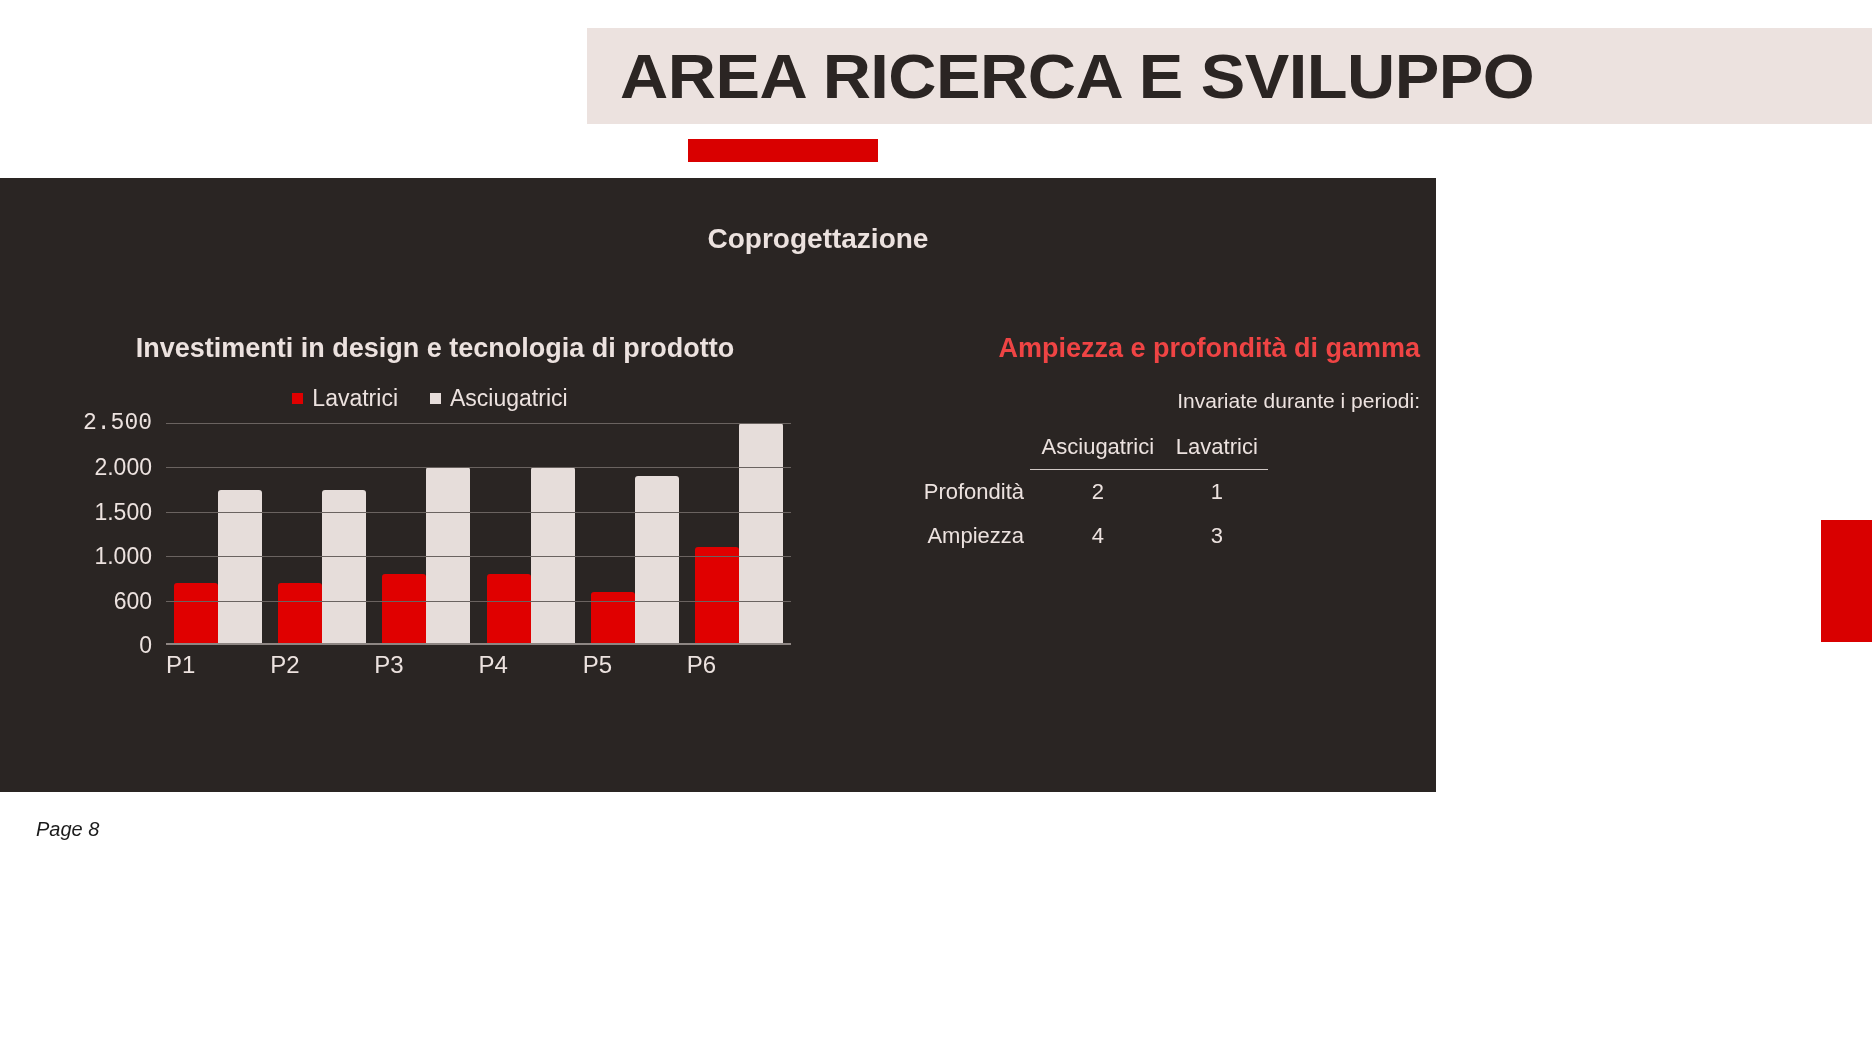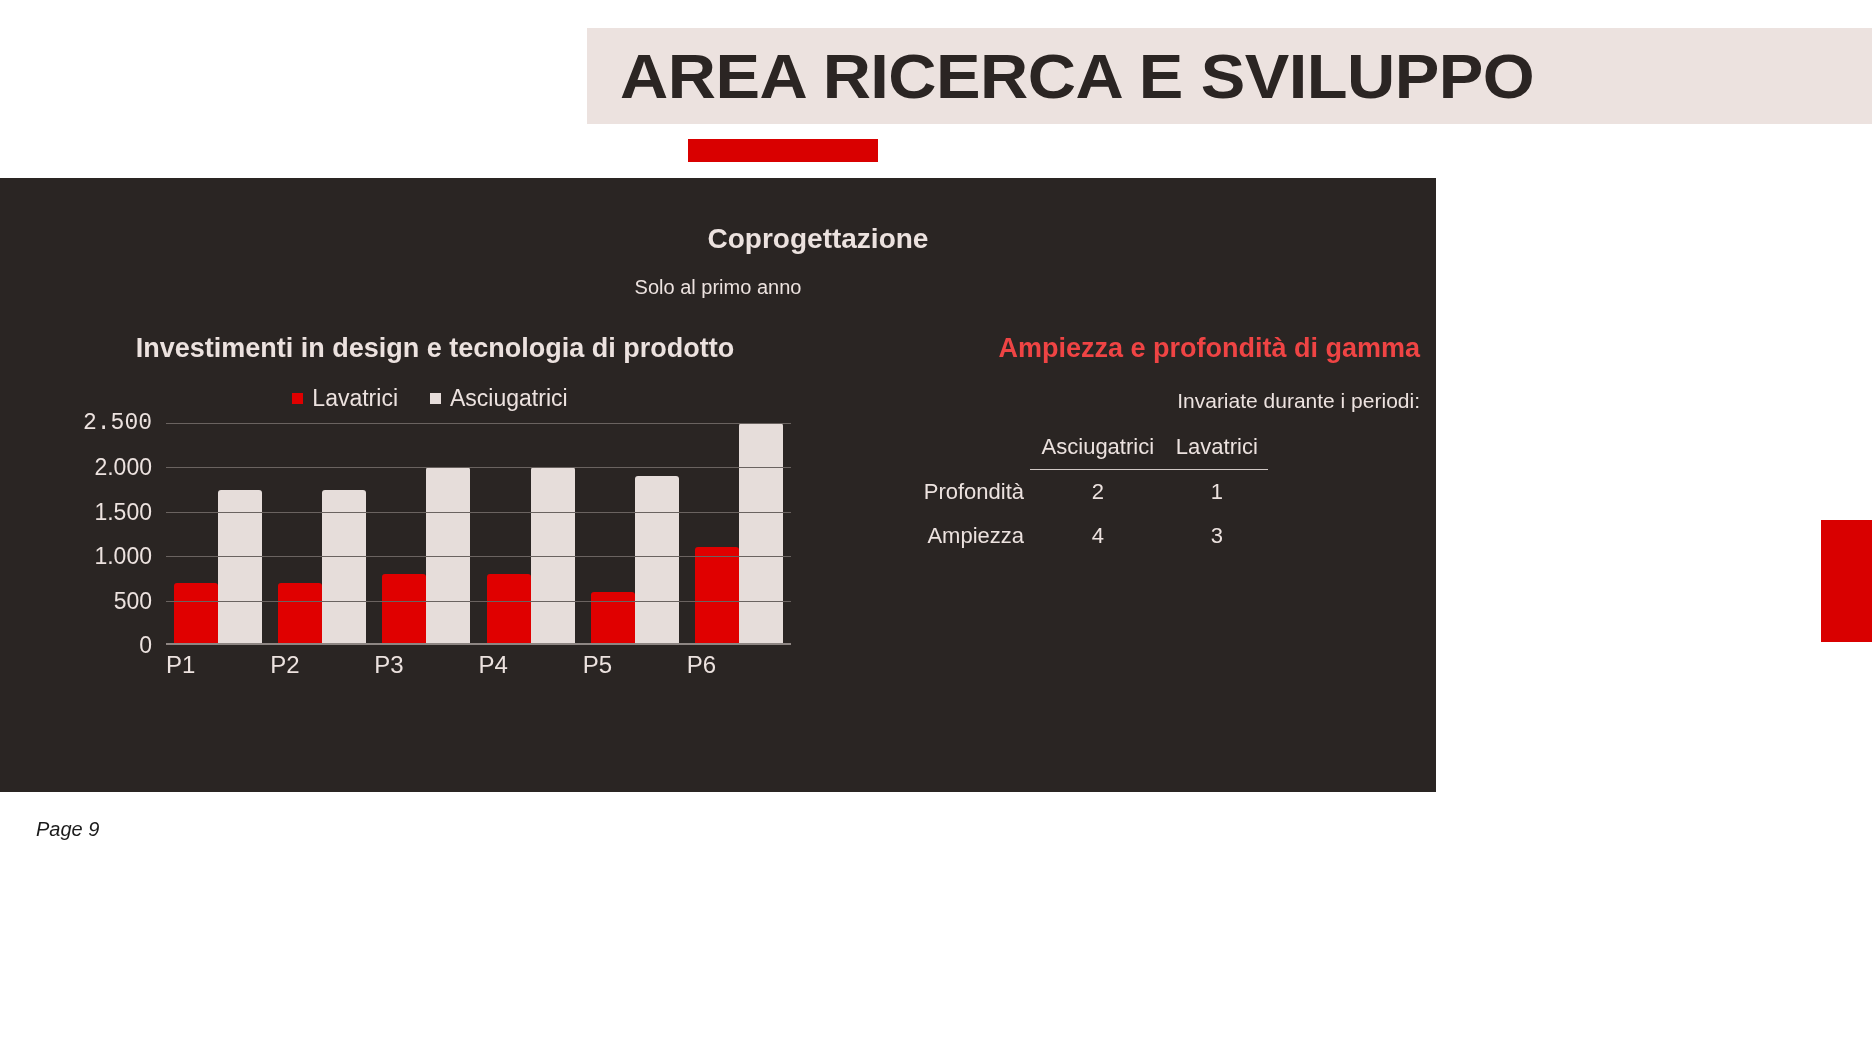--- a/index.html
+++ b/index.html
@@ -273,40 +273,39 @@
 <body>
 
 <div class="header-band"></div>
 <div class="header-title">AREA RICERCA E SVILUPPO</div>
 <div class="header-accent"></div>
 <div class="right-accent"></div>
 
 <div class="panel">
 
   <div class="panel-title">Coprogettazione</div>
-  <div class="panel-subtitle">Solo al primo anno</div>
 
   <div class="left-col">
     <div class="chart-heading">Investimenti in design e tecnologia di prodotto</div>
 
     <div class="legend">
       <div class="legend-item">
         <span class="legend-swatch" style="background: rgb(224, 0, 0);"></span>
         <span>Lavatrici</span>
       </div>
       <div class="legend-item">
         <span class="legend-swatch" style="background: rgb(230, 221, 218);"></span>
         <span>Asciugatrici</span>
       </div>
     </div>
 
     <div class="plot-wrap">
       <div class="y-axis">
           <div class="y-tick" style="top: 222px;">0</div>
-          <div class="y-tick" style="top: 177.6px;">500</div>
+          <div class="y-tick" style="top: 177.6px;">600</div>
           <div class="y-tick" style="top: 133.2px;">1.000</div>
           <div class="y-tick" style="top: 88.8px;">1.500</div>
           <div class="y-tick" style="top: 44.4px;">2.000</div>
           <div class="y-tick" style="top: 0px; font-family: Liberation Mono, monospace;">2.500</div>
         </div>
       <div class="plot-area">
         <div class="bars">
             <div class="group">
               <div class="bar bar-red" style="background: rgb(224, 0, 0); height: 62.16px;"></div>
               <div class="bar bar-cream" style="background: rgb(230, 221, 218); height: 155.4px;"></div>
@@ -372,13 +371,13 @@
           <td class="rowhdr">Ampiezza</td>
           <td>4</td>
           <td>3</td>
         </tr>
       </tbody>
     </table>
   </div>
 
 </div>
 
-<div class="footer">Page 9</div>
+<div class="footer">Page 8</div>
 
 </body></html>

